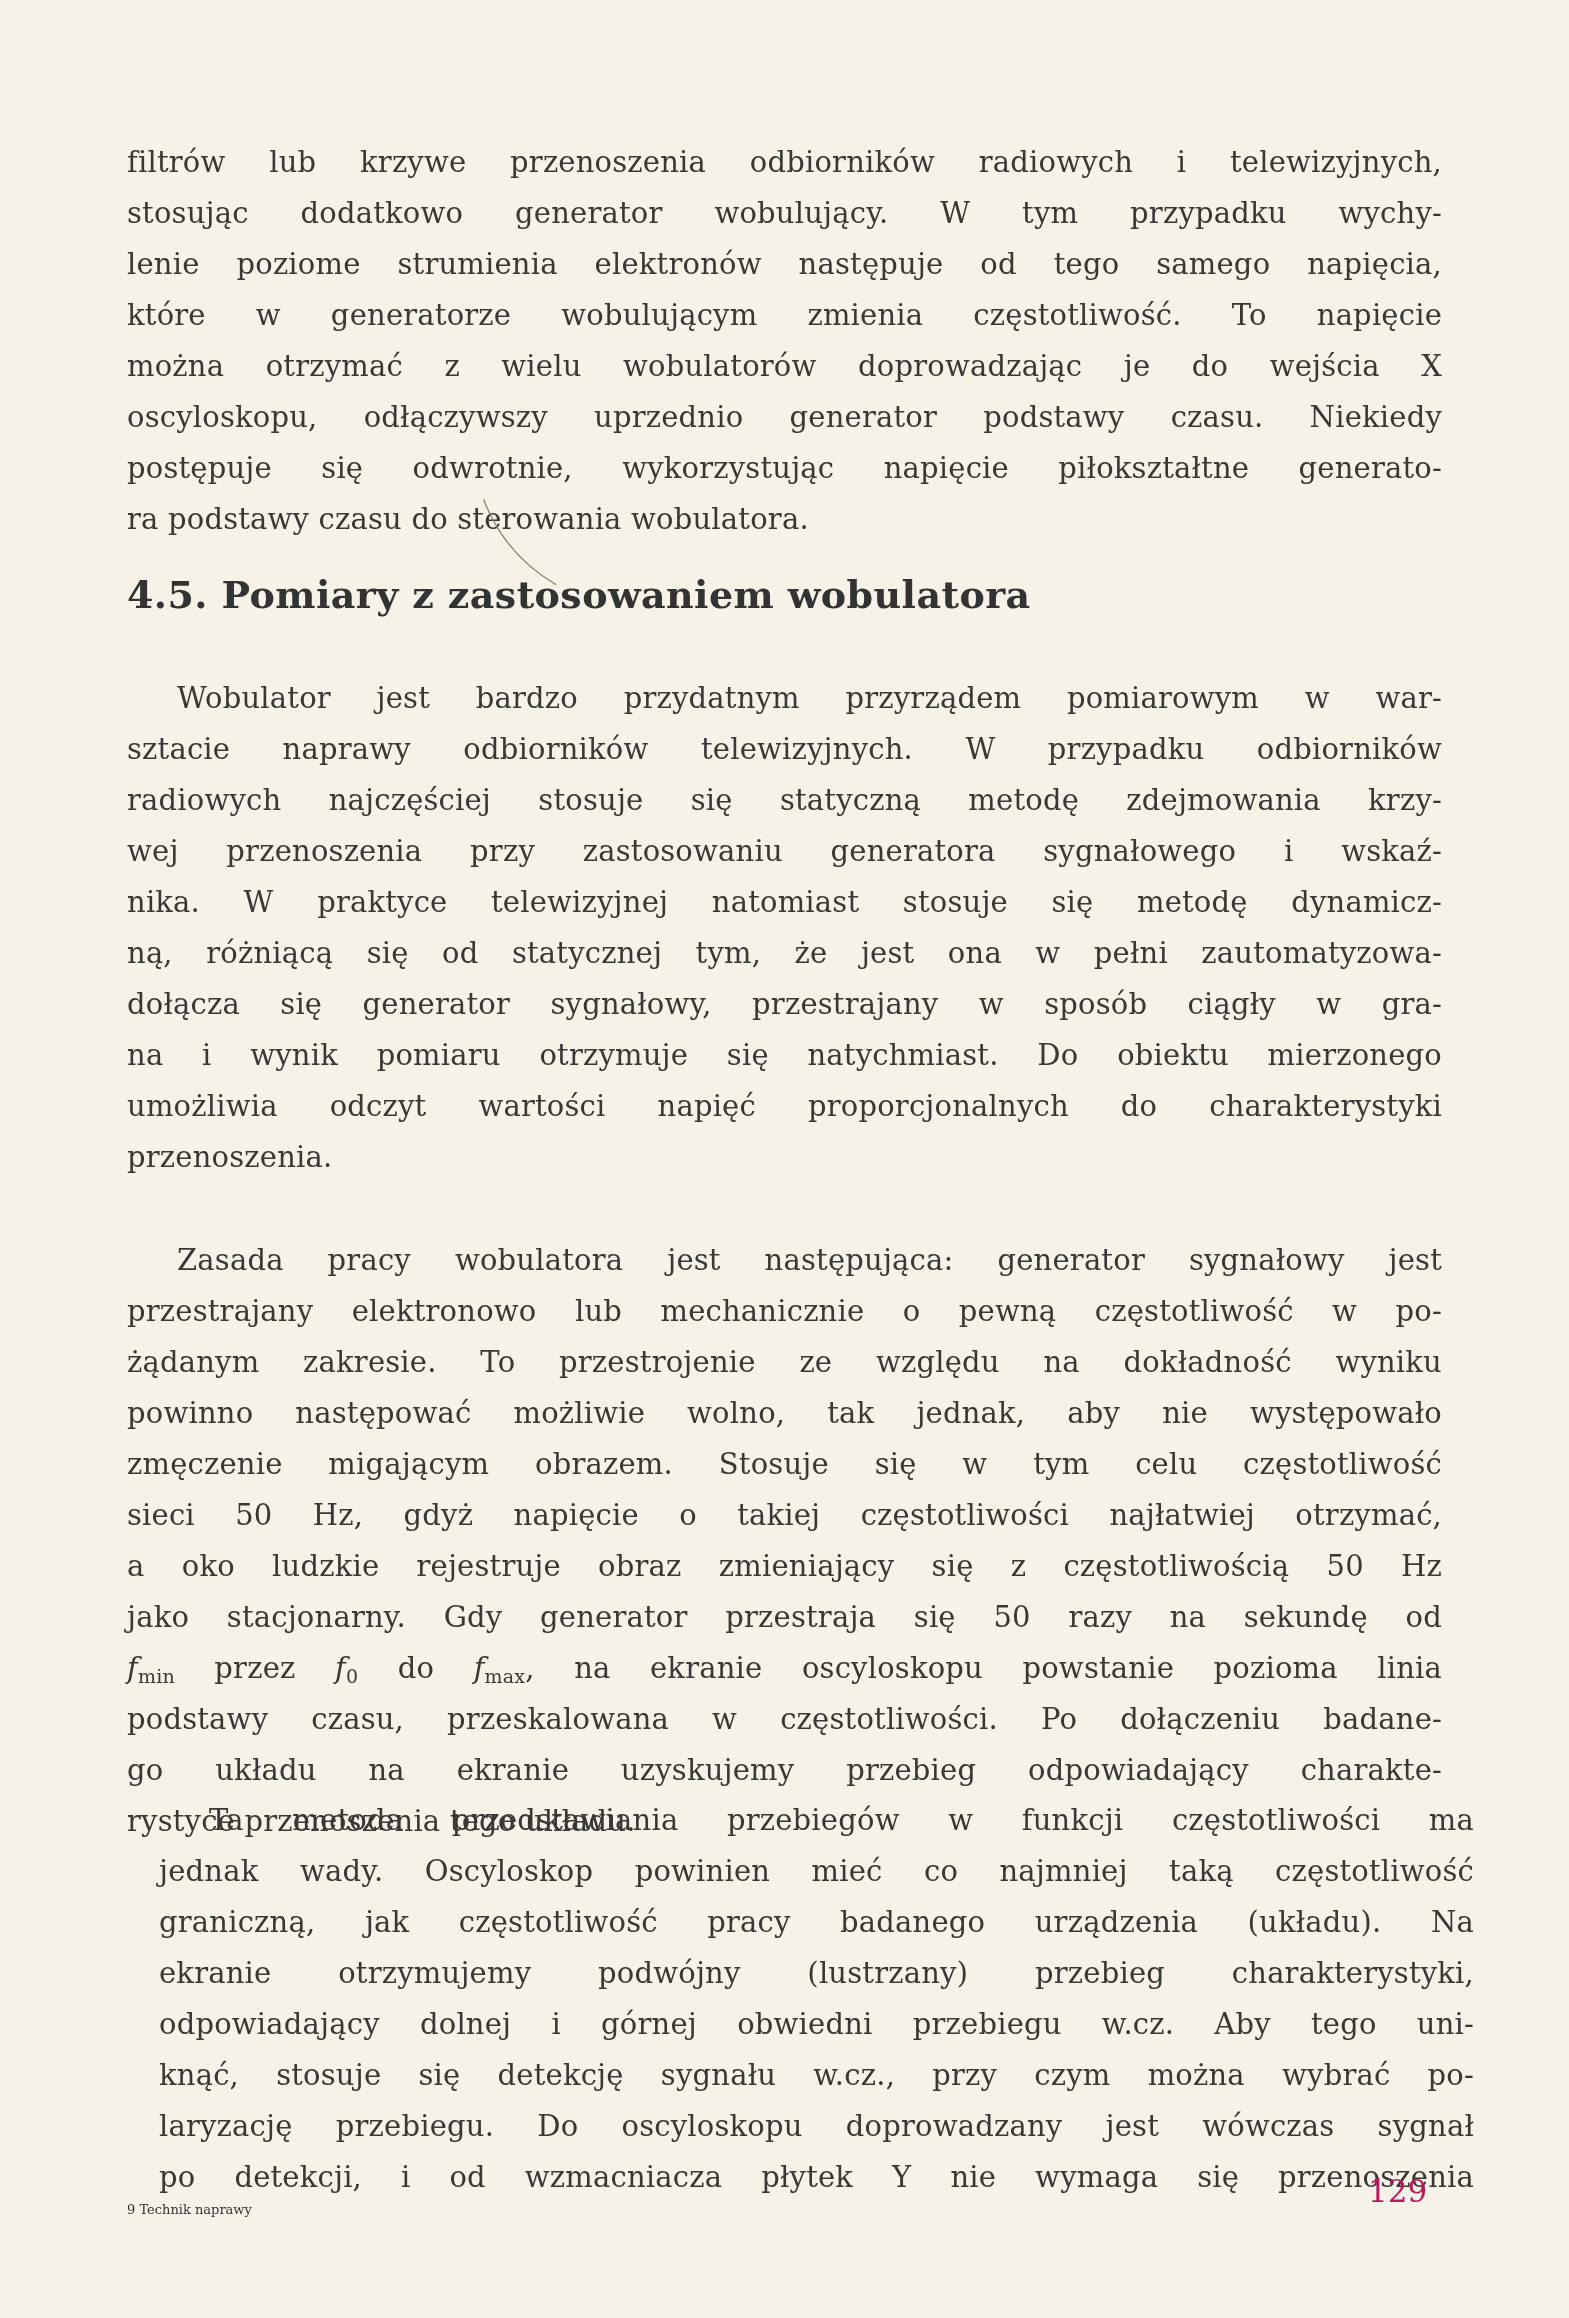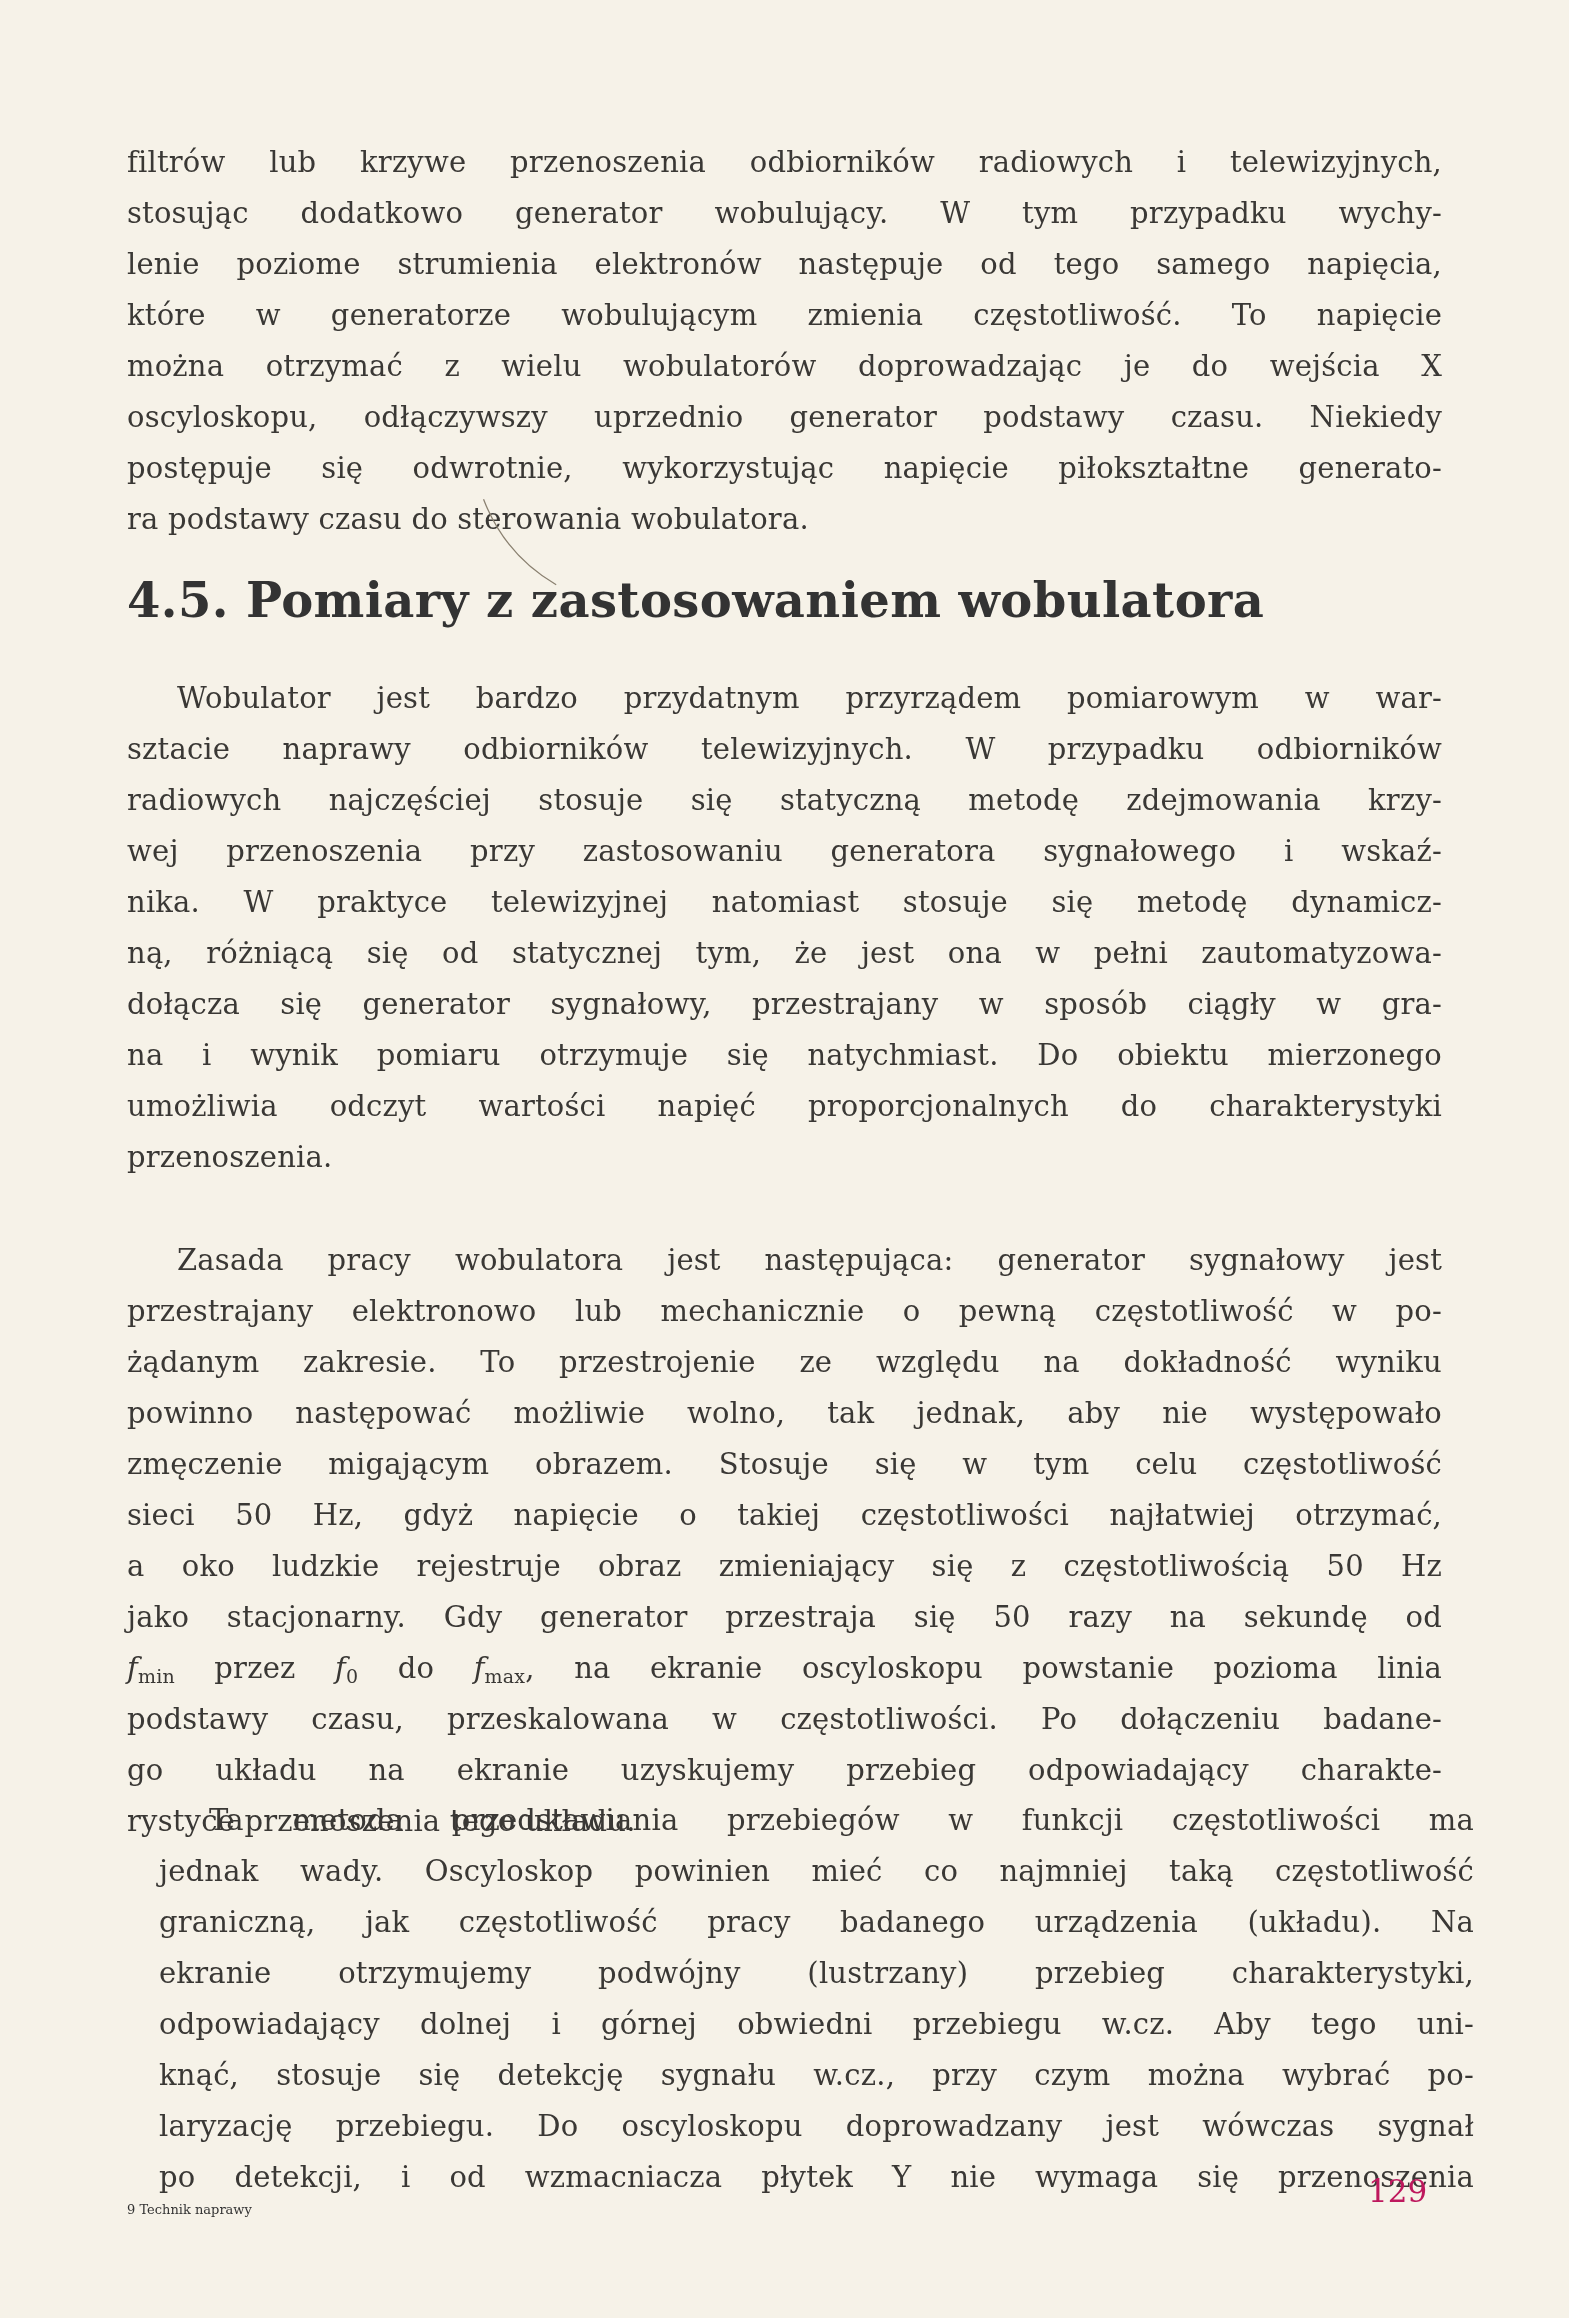--- a/index.html
+++ b/index.html
@@ -14,21 +14,21 @@
   .line {
     display: block; height: 51px; line-height: 51px;
     font-size: 29px; white-space: nowrap;
     text-align: justify; text-align-last: justify;
     letter-spacing: 0.2px;
   }
   .line.last { text-align-last: left; }
   .line.indent { padding-left: 50px; }
   .heading {
     position: absolute; left: 127px; top: 556px;
-    font-size: 48px; font-weight: bold; color: #333;
+    font-size: 38px; font-weight: bold; color: #333;
     letter-spacing: 0.4px;
   }
   .page-number {
     position: absolute; left: 1368px; top: 2157px;
     font-size: 31px; color: #be185d;
   }
   .footer-note {
     position: absolute; left: 127px; top: 2186px;
     font-size: 13px; color: #333;
   }

